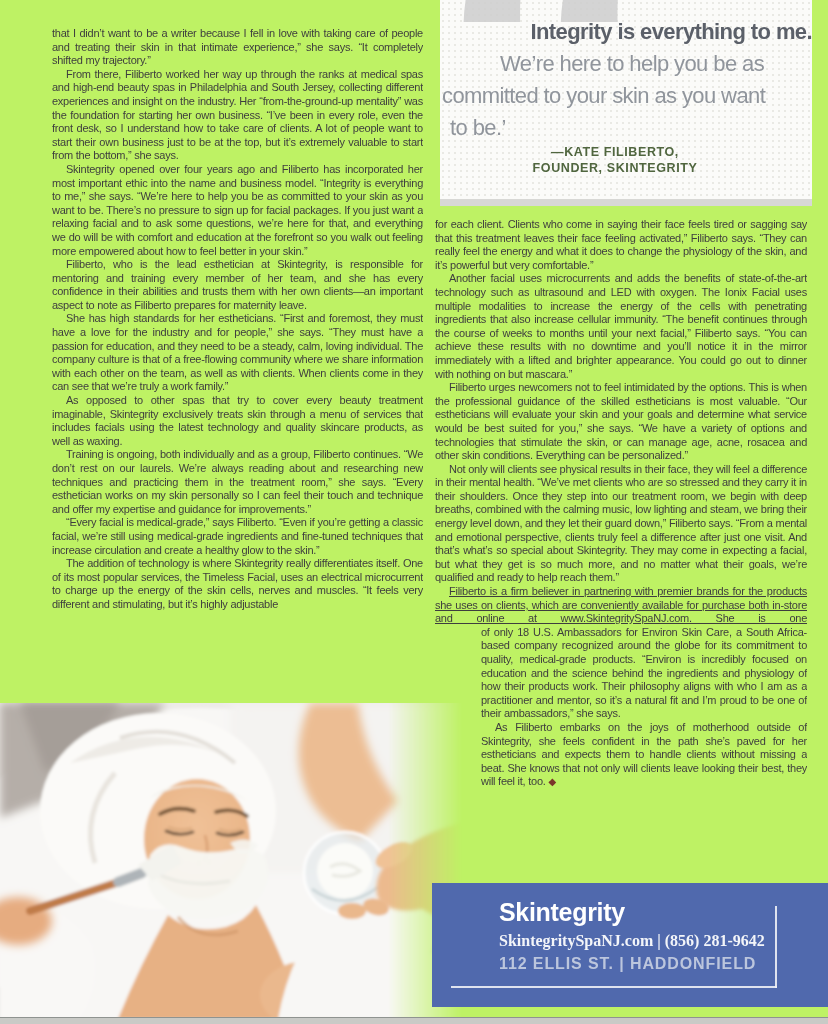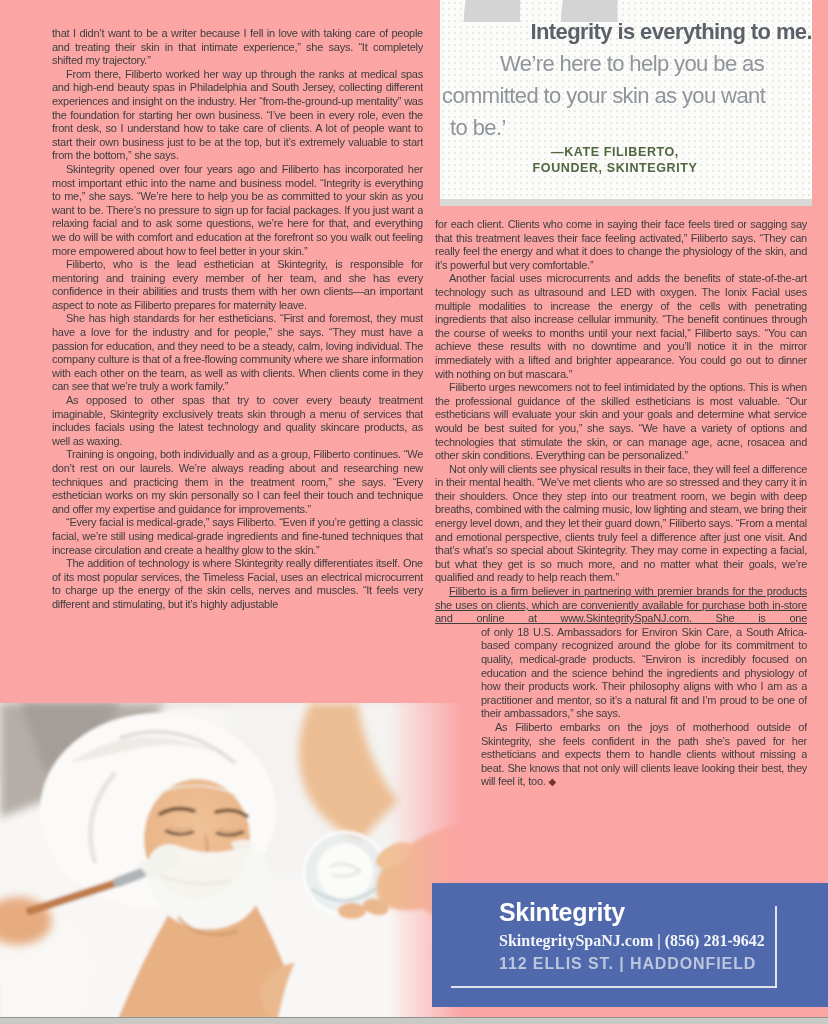--- a/index.html
+++ b/index.html
@@ -1,16 +1,16 @@
 <!DOCTYPE html>
 <html><head>
 <meta charset="utf-8">
 <style>
   html,body{margin:0;padding:0;background:#ffffff;}
-  .page{position:relative;width:828px;height:1024px;background:#fca5a5;overflow:hidden;
+  .page{position:relative;width:828px;height:1024px;background:#bef264;overflow:hidden;
         font-family:"Liberation Sans",sans-serif;color:#3f3f3f;}
 
   
   .col{position:absolute;text-align:justify;font-size:11px;line-height:13.6px;
        letter-spacing:-0.25px;color:#3e3e3e;overflow:hidden;}
   .col p{margin:0;text-indent:14px;}
   .col p.cont{text-indent:0;}
   .col1{left:52px;top:27px;width:371px;height:674px;}
   .col2{left:435px;top:218px;width:372px;height:662px;}
   .p-split{text-align-last:justify;text-decoration:underline;}

